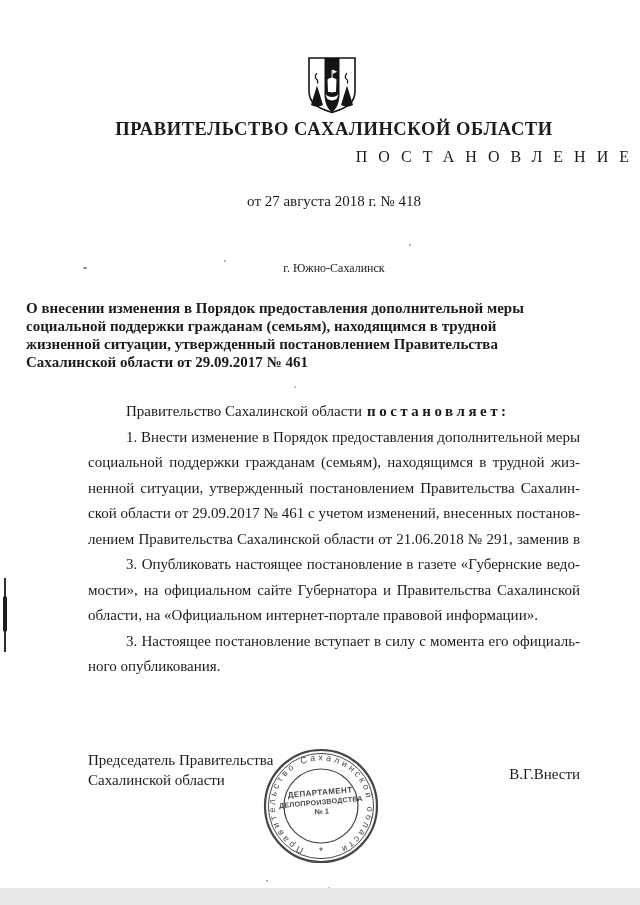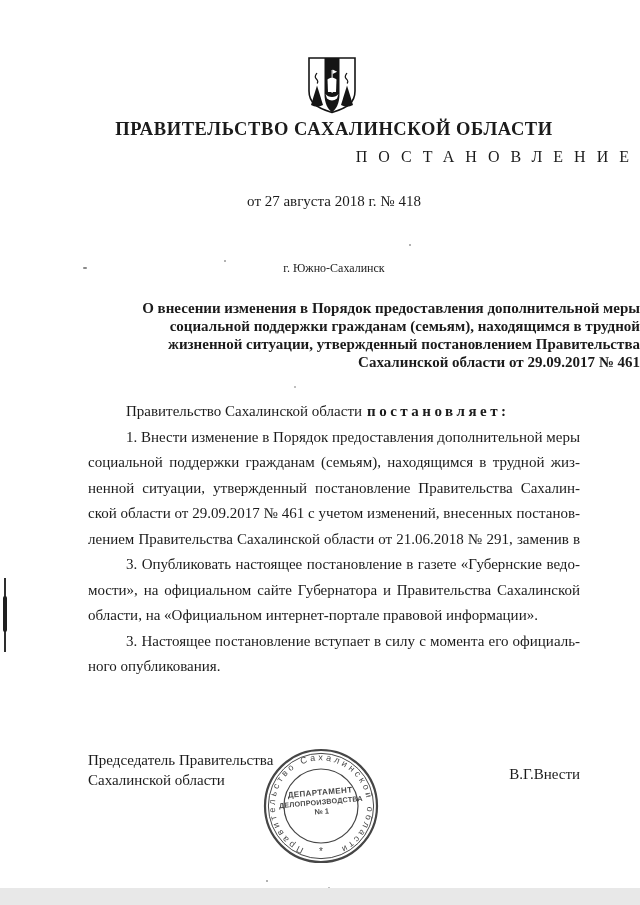--- a/index.html
+++ b/index.html
@@ -11,21 +11,21 @@
   
   .hline { position:absolute; left:28px; right:0; text-align:center; white-space:nowrap; }
   #org-title   { top:119px; font-size:18.5px; font-weight:bold; letter-spacing:0.6px; }
   #doc-type    { top:148px; font-size:16px;  letter-spacing:11px; text-indent:11px;text-align:right; }
   #date-line   { top:193px; font-size:15px; }
   #city-line   { top:245px; font-size:12px;margin-top:16px; }
   
   #emblem { position:absolute; left:306px; top:56px; width:52px; height:58px; }
   
   #decree-title { position:absolute; left:26px; right:0; top:299px;
-    font-size:15px; font-weight:bold; line-height:18px; text-align:right; }
+    font-size:15px; font-weight:bold; line-height:18px; text-align:left; }
   
   #body-block { position:absolute; left:88px; top:399px; width:492px;
     font-size:15px; line-height:25.5px; }
   .ln { text-align:justify; text-align-last:justify; }
   .ln.end { text-align-last:left; }
   .ln.ind { padding-left:38px; }
   .emph { font-weight:bold; letter-spacing:3.5px; margin-left:5px;margin-top:36px; }
   
   #sig-block { position:absolute; left:88px; top:750px; font-size:15px; line-height:20px; }
   #sig-name  { position:absolute; left:88px; right:60px; top:766px;
@@ -76,21 +76,21 @@
     <div>жизненной ситуации, утвержденный постановлением Правительства</div>
     <div>Сахалинской области от 29.09.2017 № 461</div>
   </div>
 
   <div id="body-block">
     <div class="ln end ind">
       <span>Правительство Сахалинской области</span><span class="emph">постановляет:</span>
     </div>
     <div class="ln ind">1. Внести изменение в Порядок предоставления дополнительной меры</div>
     <div class="ln">социальной поддержки гражданам (семьям), находящимся в трудной жиз-</div>
-    <div class="ln">ненной ситуации, утвержденный постановление Правительства Сахалин-</div>
+    <div class="ln">ненной ситуации, утвержденный постановлением Правительства Сахалин-</div>
     <div class="ln">ской области от 29.09.2017 № 461 с учетом изменений, внесенных постанов-</div>
     <div class="ln">лением Правительства Сахалинской области от 21.06.2018 № 291, заменив в</div>
     <div class="ln ind">3. Опубликовать настоящее постановление в газете «Губернские ведо-</div>
     <div class="ln">мости», на официальном сайте Губернатора и Правительства Сахалинской</div>
     <div class="ln end">области, на «Официальном интернет-портале правовой информации».</div>
     <div class="ln ind">3. Настоящее постановление вступает в силу с момента его официаль-</div>
     <div class="ln end">ного опубликования.</div>
   </div>
 
   <div id="sig-block">

